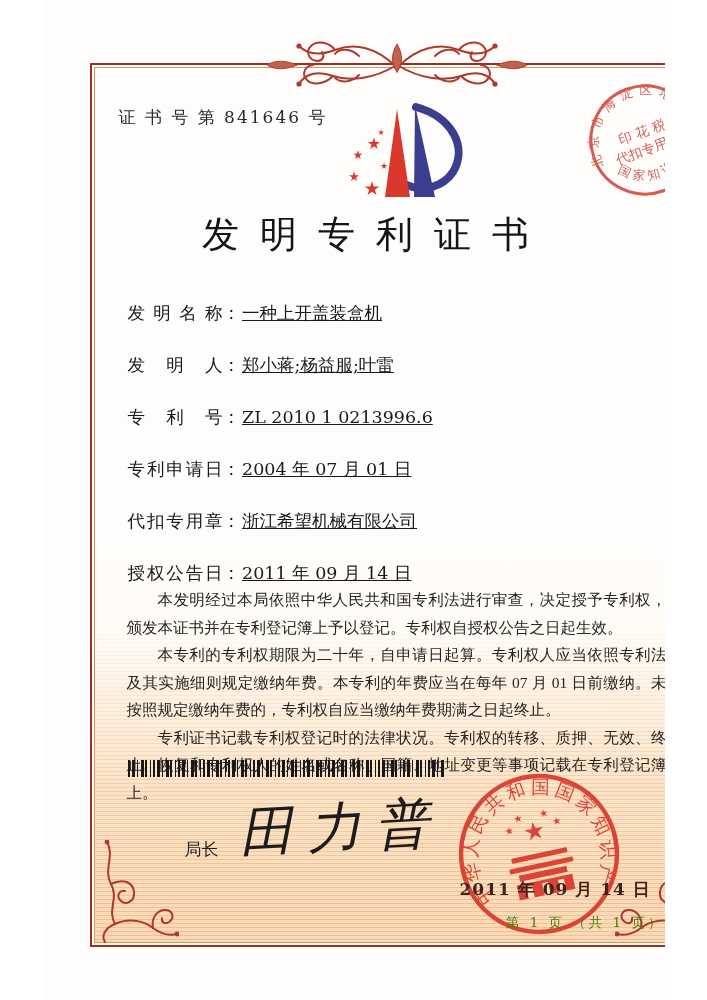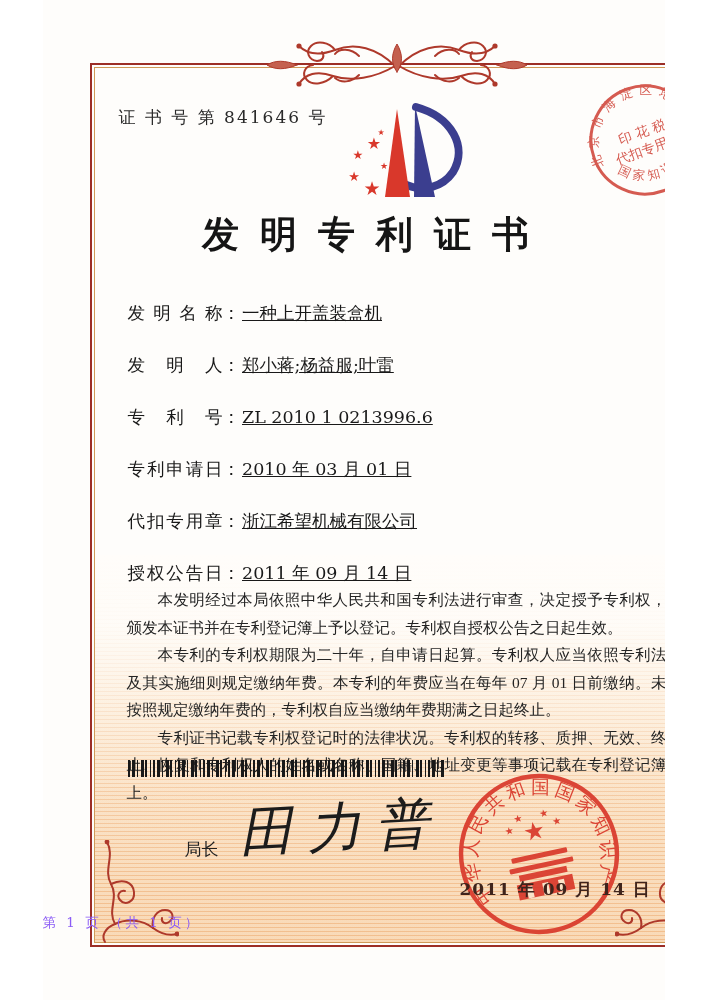--- a/index.html
+++ b/index.html
@@ -26,21 +26,21 @@
   .corner.br{left:572px;top:840px;transform:scaleX(-1);}
   .fl path{stroke:#ae392b;stroke-width:2;fill:none;stroke-linecap:round;}
   .fl .dot{fill:#ae392b;stroke:none;}
   .fl .leaf{fill:#c4604f;stroke:#ae392b;stroke-width:1;}
   
   .cert-no{position:absolute;left:76px;top:106px;font-size:17px;letter-spacing:2px;color:#2a2a2a;}
   .logo{position:absolute;left:291px;top:95px;width:140px;height:112px;}
   .tax-stamp{position:absolute;left:542px;top:80px;width:120px;height:120px;transform:rotate(-20deg);opacity:.88;}
   .tax-stamp text{fill:#d0453a;font-family:"DejaVu Serif",serif;}
   .title{position:absolute;left:0;right:0;top:210px;text-align:center;
-    font-size:37px;font-weight:bold;letter-spacing:21px;text-indent:21px;color:#151515;padding-left:24px;}
+    font-size:37px;font-weight:normal;letter-spacing:21px;text-indent:21px;color:#151515;padding-left:24px;}
   
   .field{position:absolute;left:85px;width:545px;font-size:17.5px;white-space:nowrap;color:#191919;text-decoration:underline;}
   .flabel{display:inline-block;width:95px;text-align:justify;text-align-last:justify;vertical-align:bottom;}
   .fcolon{display:inline-block;margin-right:2px;}
   .f0{top:301px}.f1{top:353px}.f2{top:405px}.f3{top:457px}.f4{top:509px}.f5{top:561px}
   
   .body-text{position:absolute;left:84px;top:586px;width:540px;font-size:15.5px;
     line-height:27.5px;text-align:justify;color:#242424;font-family:Liberation Serif, serif;}
   .body-text p{margin:0;text-indent:2em;}
   
@@ -53,22 +53,22 @@
       #181818 17px 19px, transparent 19px 22px,
       #181818 22px 23px, transparent 23px 25px);}
   .sig-role{position:absolute;left:142px;top:838px;font-size:17px;color:#222;}
   .sig-name{position:absolute;left:196px;top:792px;font-size:54px;color:#1c1c1c;
     font-style:italic;letter-spacing:14px;transform:rotate(-3deg);
     font-family:"DejaVu Serif",serif;}
   .seal{position:absolute;left:410px;top:768px;width:172px;height:172px;transform:rotate(-12deg);opacity:.93;}
   .seal text{fill:#d93a2c;font-family:"DejaVu Serif",serif;}
   .seal-date{position:absolute;left:417px;top:878px;font-size:17px;font-weight:bold;
     letter-spacing:1px;color:#3f241c;z-index:5;}
-  .footer{position:absolute;left:0;right:0;top:914px;text-align:left;
-    font-size:13.5px;letter-spacing:3px;color:#8b5cf6;}
+  .footer{position:absolute;left:0;right:0;top:914px;text-align:right;
+    font-size:13.5px;letter-spacing:3px;color:#4d7c0f;}
 </style>
 </head>
 <body>
 
 <div class="page">
 
   <div class="guilloche"></div>
 
   <div class="frame">
     <div class="frame-inner"></div>
@@ -152,21 +152,21 @@
   <div class="field f0">
     <span class="flabel">发明名称</span><span class="fcolon">：</span><span class="fvalue">一种上开盖装盒机</span>
   </div>
   <div class="field f1">
     <span class="flabel">发明人</span><span class="fcolon">：</span><span class="fvalue">郑小蒋;杨益服;叶雷</span>
   </div>
   <div class="field f2">
     <span class="flabel">专利号</span><span class="fcolon">：</span><span class="fvalue">ZL 2010 1 0213996.6</span>
   </div>
   <div class="field f3">
-    <span class="flabel">专利申请日</span><span class="fcolon">：</span><span class="fvalue">2010 年 03 月 01 日</span>
+    <span class="flabel">专利申请日</span><span class="fcolon">：</span><span class="fvalue">2004 年 07 月 01 日</span>
   </div>
   <div class="field f4">
     <span class="flabel">代扣专用章</span><span class="fcolon">：</span><span class="fvalue">浙江希望机械有限公司</span>
   </div>
   <div class="field f5">
     <span class="flabel">授权公告日</span><span class="fcolon">：</span><span class="fvalue">2011 年 09 月 14 日</span>
   </div>
 
   <div class="body-text">
     <p>本发明经过本局依照中华人民共和国专利法进行审查，决定授予专利权，颁发本证书并在专利登记簿上予以登记。专利权自授权公告之日起生效。</p>

